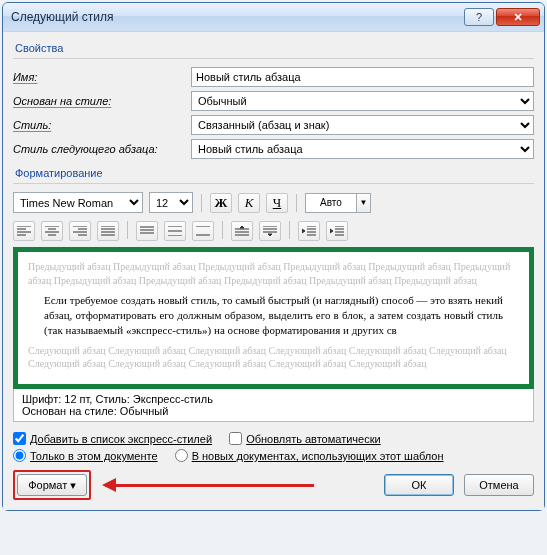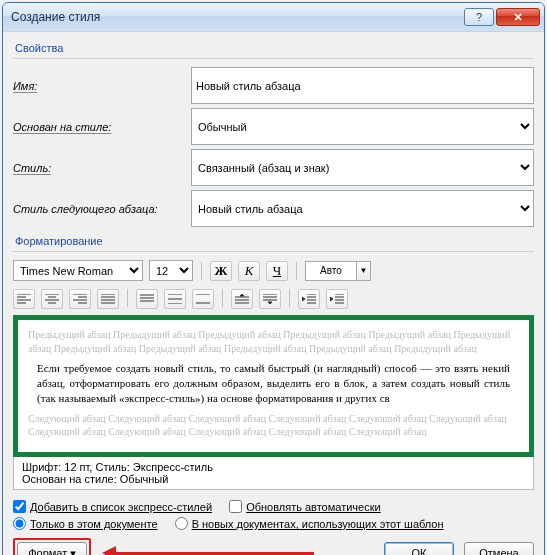--- a/index.html
+++ b/index.html
@@ -40,21 +40,21 @@
   background: #f0f0f0;
   border-top: 1px solid #c8d4e4;
 }
 .group-title { color: #1a4aa0; margin: 4px 0 4px 2px; }
 .hr { border: none; border-top: 1px solid #d0d0d0; margin: 2px 0 8px; }
 .form-row { display: flex; align-items: center; margin: 4px 0; gap: 8px; }
 .form-row label { width: 170px; text-decoration: underline; text-decoration-color: #888; text-underline-offset: 2px; font-style: italic; }
 .form-row label.nounder { text-decoration: none; }
 input[type=text], select {
   font: inherit;
-  height: 37px;
+  height: 20px;
   border: 1px solid #a0a8b0;
   background: #fff;
   padding: 0 4px;
 }
 .wide { flex: 1; }
 select { padding: 0 2px; }
 .pilcrow::before { content: "¶"; font-weight: bold; margin-right: 4px; color: #222; }
 .toolbar {
   display: flex; align-items: center; gap: 6px;
   margin: 6px 0;
@@ -88,21 +88,21 @@
 .preview {
   border: 5px solid #15803d;
   background: #fff;
   height: 142px;
   padding: 8px 10px;
   overflow: hidden;
   font-size: 10px;
   line-height: 1.35;
 }
 .preview .ghost { color: #bcbcbc; font-family: "Times New Roman", serif; font-size: 10px; }
-.preview .sample { color: #000; font-family: "Times New Roman", serif; font-size: 11px; text-align: justify; margin: 6px 9px; }
+.preview .sample { color: #000; font-family: "Times New Roman", serif; font-size: 11px; text-align: justify; margin: 6px 16px; }
 .desc {
   border: 1px solid #b8bcc2;
   border-top: none;
   background: #fff;
   padding: 4px 8px;
   font-size: 11px;
 }
 .opts { margin: 10px 0 4px; }
 .opts label { margin-right: 14px; text-decoration: underline; }
 input[type=checkbox], input[type=radio] { vertical-align: -2px; margin-right: 4px; }
@@ -139,21 +139,21 @@
   width: 0; height: 0;
   border: 7px solid transparent;
   border-right: 14px solid #d42020;
 }
 </style>
 </head>
 <body>
 
 <div class="window">
   <div class="titlebar">
-    <div class="title-text">Создание стиля</div>
+    <div class="title-text">Следующий стиля</div>
     <div class="winbtns">
       <div class="winbtn">?</div>
       <div class="winbtn close">✕</div>
     </div>
   </div>
 
   <div class="client">
 
     <div class="group-title">Свойства</div>
     <hr class="hr">

